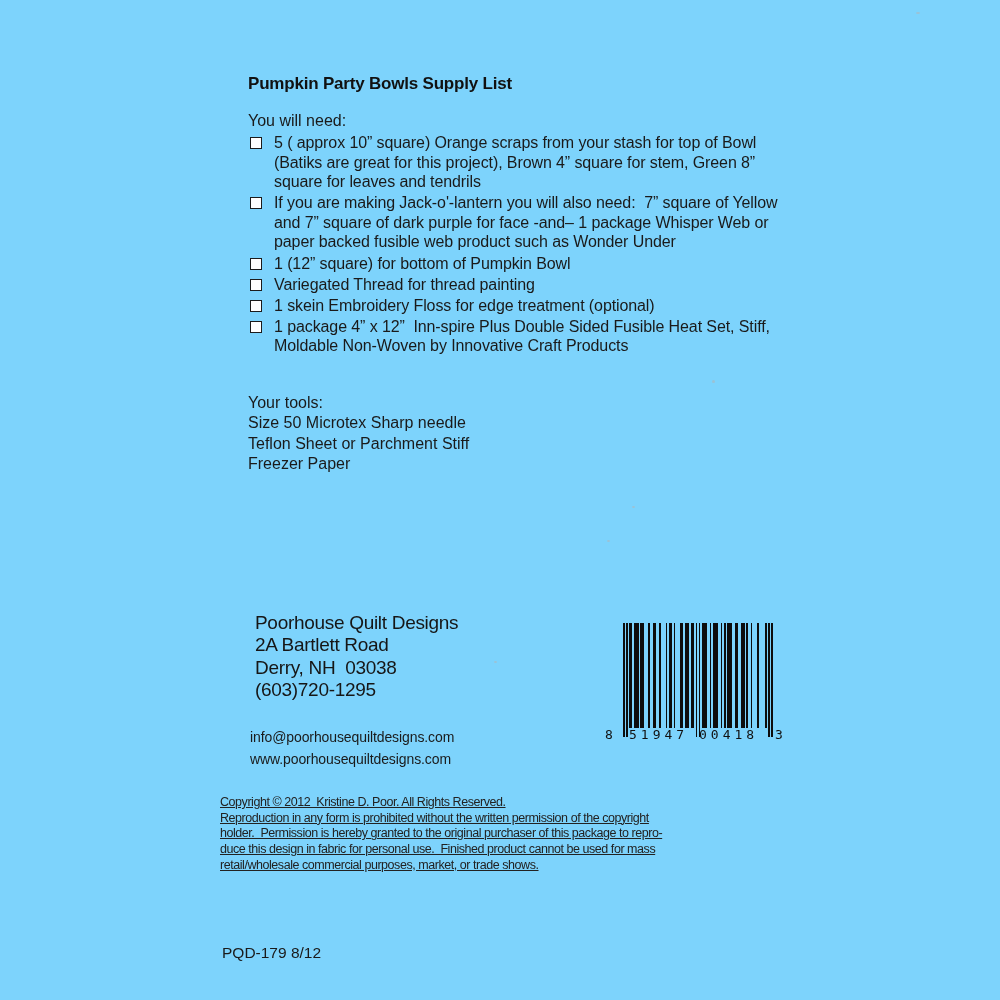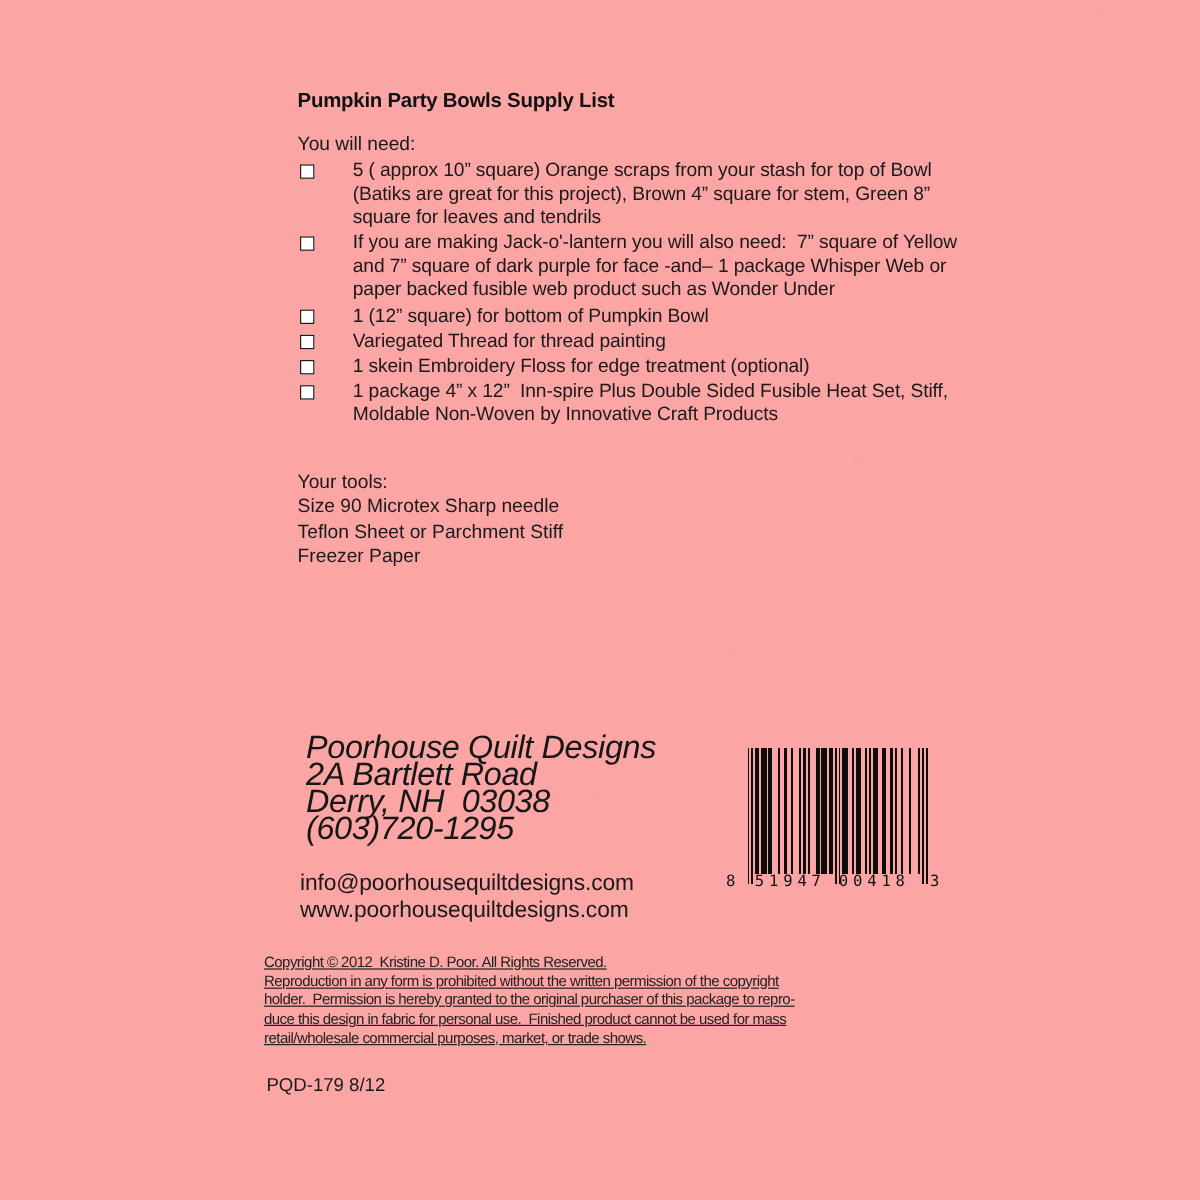--- a/index.html
+++ b/index.html
@@ -1,48 +1,48 @@
 <!DOCTYPE html>
 <html><head>
 <meta charset="utf-8">
 <style>
   html,body{margin:0;padding:0;background:#ffffff;}
   .page{
-    position:relative;width:1000px;height:1000px;background:#fca5a5;
+    position:relative;width:1000px;height:1000px;background:#7dd3fc;
     font-family:"Liberation Sans",sans-serif;color:#1a1a1a;overflow:hidden;
   }
   .doc-title{
     position:absolute;left:248px;top:74px;
     font-size:17px;font-weight:bold;letter-spacing:-0.2px;color:#111;
     white-space:pre;
   }
   .intro{
     position:absolute;left:248px;top:112px;font-size:16px;white-space:pre;
   }
   .supply-list{position:absolute;left:250px;top:133px;}
-  .supply-item{display:flex;align-items:flex-start;gap:32px;margin-bottom:1.5px;}
+  .supply-item{display:flex;align-items:flex-start;gap:12px;margin-bottom:1.5px;}
   .checkbox{
     width:10px;height:10px;border:1.5px solid #1c1c1c;background:#fff;
     flex:none;margin-top:4px;
   }
   .supply-text{
     font-size:16px;line-height:19.6px;letter-spacing:-0.1px;white-space:pre;
   }
   .tools{position:absolute;left:248px;top:393px;}
   .tools div{font-size:16px;line-height:20.3px;white-space:pre;}
   .address{
-    position:absolute;left:255px;top:612px;font-style:italic;
-    font-size:27px;line-height:22.4px;letter-spacing:-0.3px;color:#161616;
+    position:absolute;left:255px;top:612px;
+    font-size:19px;line-height:22.4px;letter-spacing:-0.3px;color:#161616;
   }
   .address div{white-space:pre;}
   .contact{position:absolute;left:250px;top:726px;}
-  .contact div{font-size:19px;line-height:22.2px;letter-spacing:-0.1px;white-space:pre;}
+  .contact div{font-size:14px;line-height:22.2px;letter-spacing:-0.1px;white-space:pre;}
   .copyright{position:absolute;left:220px;top:795px;color:#222;}
   .copyright div{font-size:12.5px;line-height:15.7px;letter-spacing:-0.45px;white-space:pre;text-decoration:underline;}
-  .footer-code{position:absolute;left:222px;top:896px;font-size:15.5px;white-space:pre;}
+  .footer-code{position:absolute;left:222px;top:944px;font-size:15.5px;white-space:pre;}
   .barcode{position:absolute;left:622px;top:623px;width:150px;height:118px;}
   .barcode svg{position:absolute;left:0;top:0;}
   .bc-digit{
     position:absolute;top:104px;color:#111;
     font-family:"DejaVu Sans Mono",monospace;font-size:13px;letter-spacing:4px;
     white-space:pre;
   }
   .bc-ns{left:-17px;letter-spacing:0;}
   .bc-left{left:7px;}
   .bc-right{left:77px;}
@@ -85,21 +85,21 @@
     </div>
     <div class="supply-item">
       <span class="checkbox"></span>
       <span class="supply-text">1 package 4” x 12”  Inn-spire Plus Double Sided Fusible Heat Set, Stiff,
 Moldable Non-Woven by Innovative Craft Products</span>
     </div>
   </div>
 
   <div class="tools">
     <div>Your tools:</div>
-    <div>Size 90 Microtex Sharp needle</div>
+    <div>Size 50 Microtex Sharp needle</div>
     <div>Teflon Sheet or Parchment Stiff</div>
     <div>Freezer Paper</div>
   </div>
 
   <div class="address">
     <div>Poorhouse Quilt Designs</div>
     <div>2A Bartlett Road</div>
     <div>Derry, NH  03038</div>
     <div>(603)720-1295</div>
   </div>

